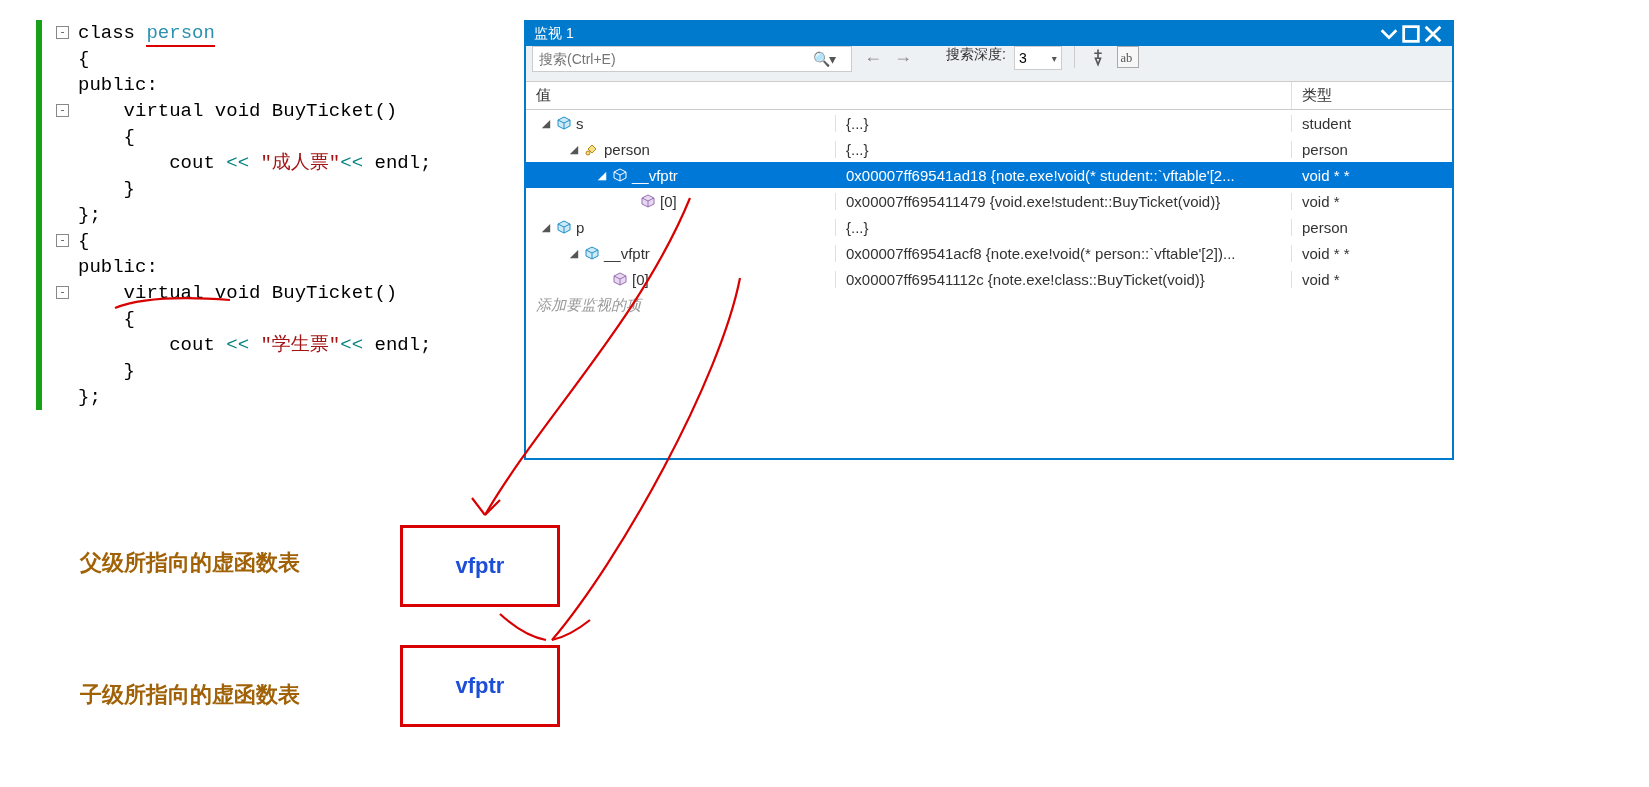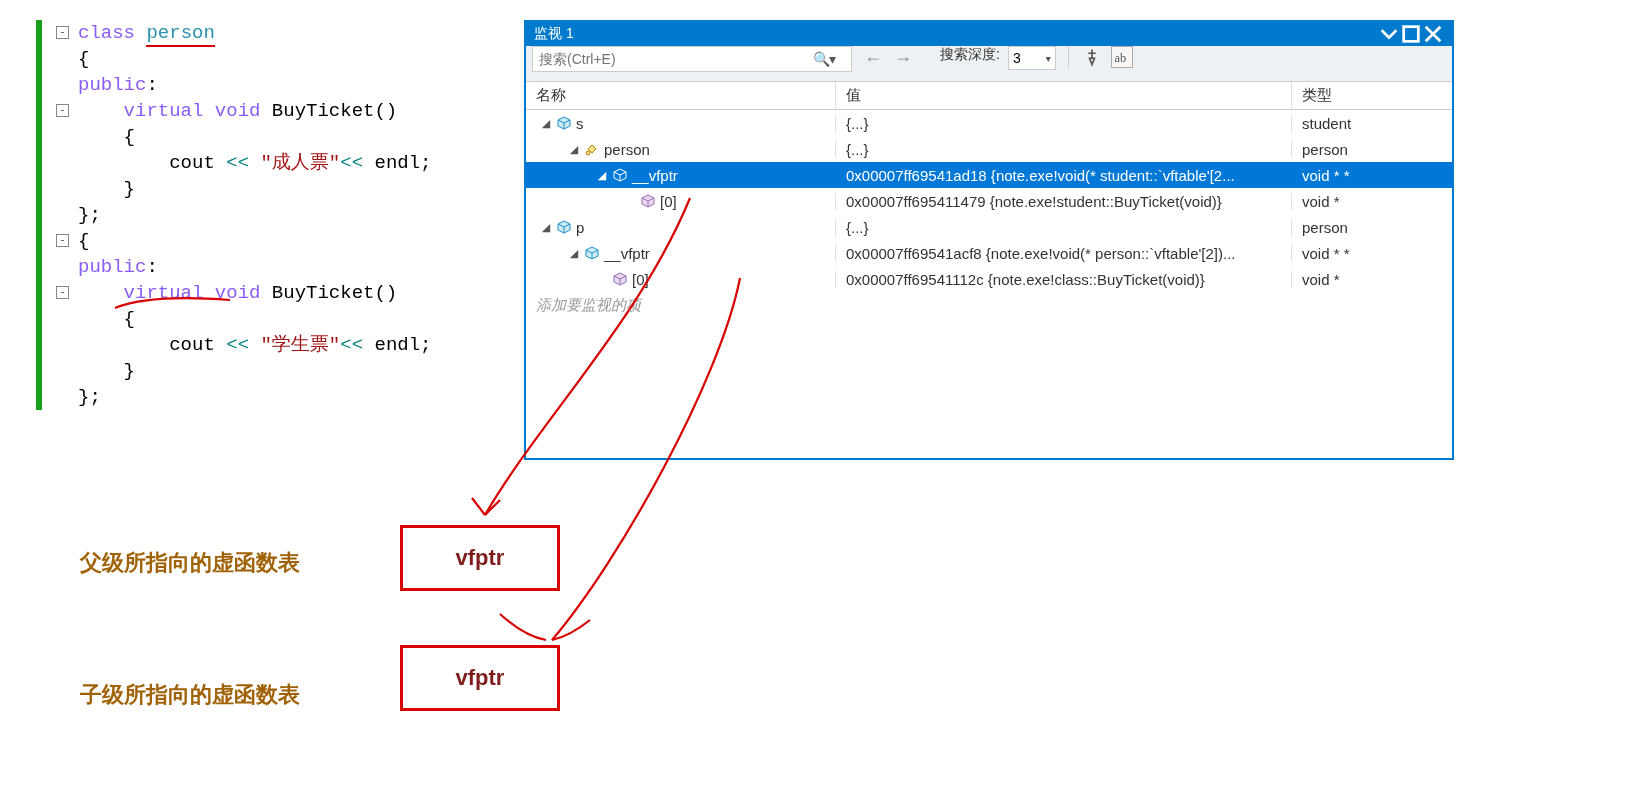--- a/index.html
+++ b/index.html
@@ -34,21 +34,21 @@
     height: 13px;
     border: 1px solid #888;
     background: #fff;
     font-size: 11px;
     line-height: 11px;
     text-align: center;
     color: #555;
     top: 6px;
     cursor: pointer;
   }
-  .kw { color: #8b5cf6; }
+  .kw { color: #000000; }
   .type { color: #2b91af; }
   .str { color: #a31515; }
   .op { color: #008080; }
   .ul-person { border-bottom: 2px solid #d80000; padding-bottom: 1px;}
   .ul-student { border-bottom: 2px solid #d80000; padding-bottom: 1px;}
 
   
   .watch {
     position: absolute;
     left: 524px;
@@ -101,21 +101,21 @@
     border: none;
     outline: none;
     flex: 1;
     font-size: 14px;
     color: #888;
     font-family: inherit;
   }
   .search-box .sicon { width:16px; cursor:pointer; font-size:14px; color:#555; }
   .nav-arrows { display: flex; gap: 4px; }
   .nav-arrows span { color:#888; cursor:pointer; font-size:18px; padding:0 4px;}
-  .depth-label { color:#333; margin-left:16px;}
+  .depth-label { color:#333; margin-left:22px;}
   .depth-select {
     border:1px solid #ccc;
     background:#fff;
     height:24px;
     width:48px;
     padding:0 4px;
     display:flex;
     align-items:center;
     justify-content:space-between;
     cursor:pointer;
@@ -156,26 +156,26 @@
   .watch-row.sel .expand-arrow { color:#fff; }
   .node-icon { width:16px; height:16px; display:inline-flex; align-items:center; justify-content:center;}
   .node-icon svg { width:14px; height:14px; }
   .watch-placeholder { color:#999; font-style:italic; padding:4px 10px; font-size:15px; }
 
   
   .annot-box {
     position:absolute;
     border:3px solid #d80000;
     width:160px;
-    height:66px;
+    height:82px;
     display:flex;
     align-items:center;
     justify-content:center;
     font-weight:bold;
-    color:#7f1d1d;
+    color:#1d4ed8;
     font-size:22px;
   }
   .annot-label {
     position:absolute;
     color:#a16207;
     font-weight:bold;
     font-size:22px;
   }
   .annot-svg {
     position:absolute;
@@ -250,21 +250,20 @@
           <path d="M8 2 L8 9 M5 5 L11 5 M6 9 L10 9 L8 14 Z" stroke="#555" stroke-width="1.3" fill="none"></path>
         </svg>
     </span>
     <span class="tool-icon boxed">
       <svg viewBox="0 0 16 16">
           <text x="2" y="12" font-size="10" fill="#555" font-family="Consolas">ab</text>
         </svg>
     </span>
   </div>
   <div class="watch-header">
-    <div class="col-name">名称</div>
     <div class="col-value">值</div>
     <div class="col-type">类型</div>
   </div>
   <div class="watch-body" id="watch-body">
       <div class="watch-row">
         <div class="col-name" style="padding-left: 14px;">
           <span class="expand-arrow">◢</span>
           <span class="node-icon">
             <svg viewBox="0 0 14 14">
               <path d="M7 1 L13 4 L13 10 L7 13 L1 10 L1 4 Z" fill="#cfeaf7" stroke="#1e90c8" stroke-width="1"></path>
@@ -308,21 +307,21 @@
         <div class="col-name" style="padding-left: 98px;">
           <span class="expand-arrow"></span>
           <span class="node-icon">
             <svg viewBox="0 0 14 14">
               <path d="M7 1 L13 4 L13 10 L7 13 L1 10 L1 4 Z" fill="#e8d9f3" stroke="#9a6fb0" stroke-width="1"></path>
               <path d="M1 4 L7 7 L13 4 M7 7 L7 13" stroke="#9a6fb0" stroke-width="1" fill="none"></path>
             </svg>
           </span>
           <span> [0]</span>
         </div>
-        <div class="col-value">0x00007ff695411479 {note.exe!student::BuyTicket(void)}</div>
+        <div class="col-value">0x00007ff695411479 {void.exe!student::BuyTicket(void)}</div>
         <div class="col-type">void *</div>
       </div>
       <div class="watch-row">
         <div class="col-name" style="padding-left: 14px;">
           <span class="expand-arrow">◢</span>
           <span class="node-icon">
             <svg viewBox="0 0 14 14">
               <path d="M7 1 L13 4 L13 10 L7 13 L1 10 L1 4 Z" fill="#cfeaf7" stroke="#1e90c8" stroke-width="1"></path>
               <path d="M1 4 L7 7 L13 4 M7 7 L7 13" stroke="#1e90c8" stroke-width="1" fill="none"></path>
             </svg>

